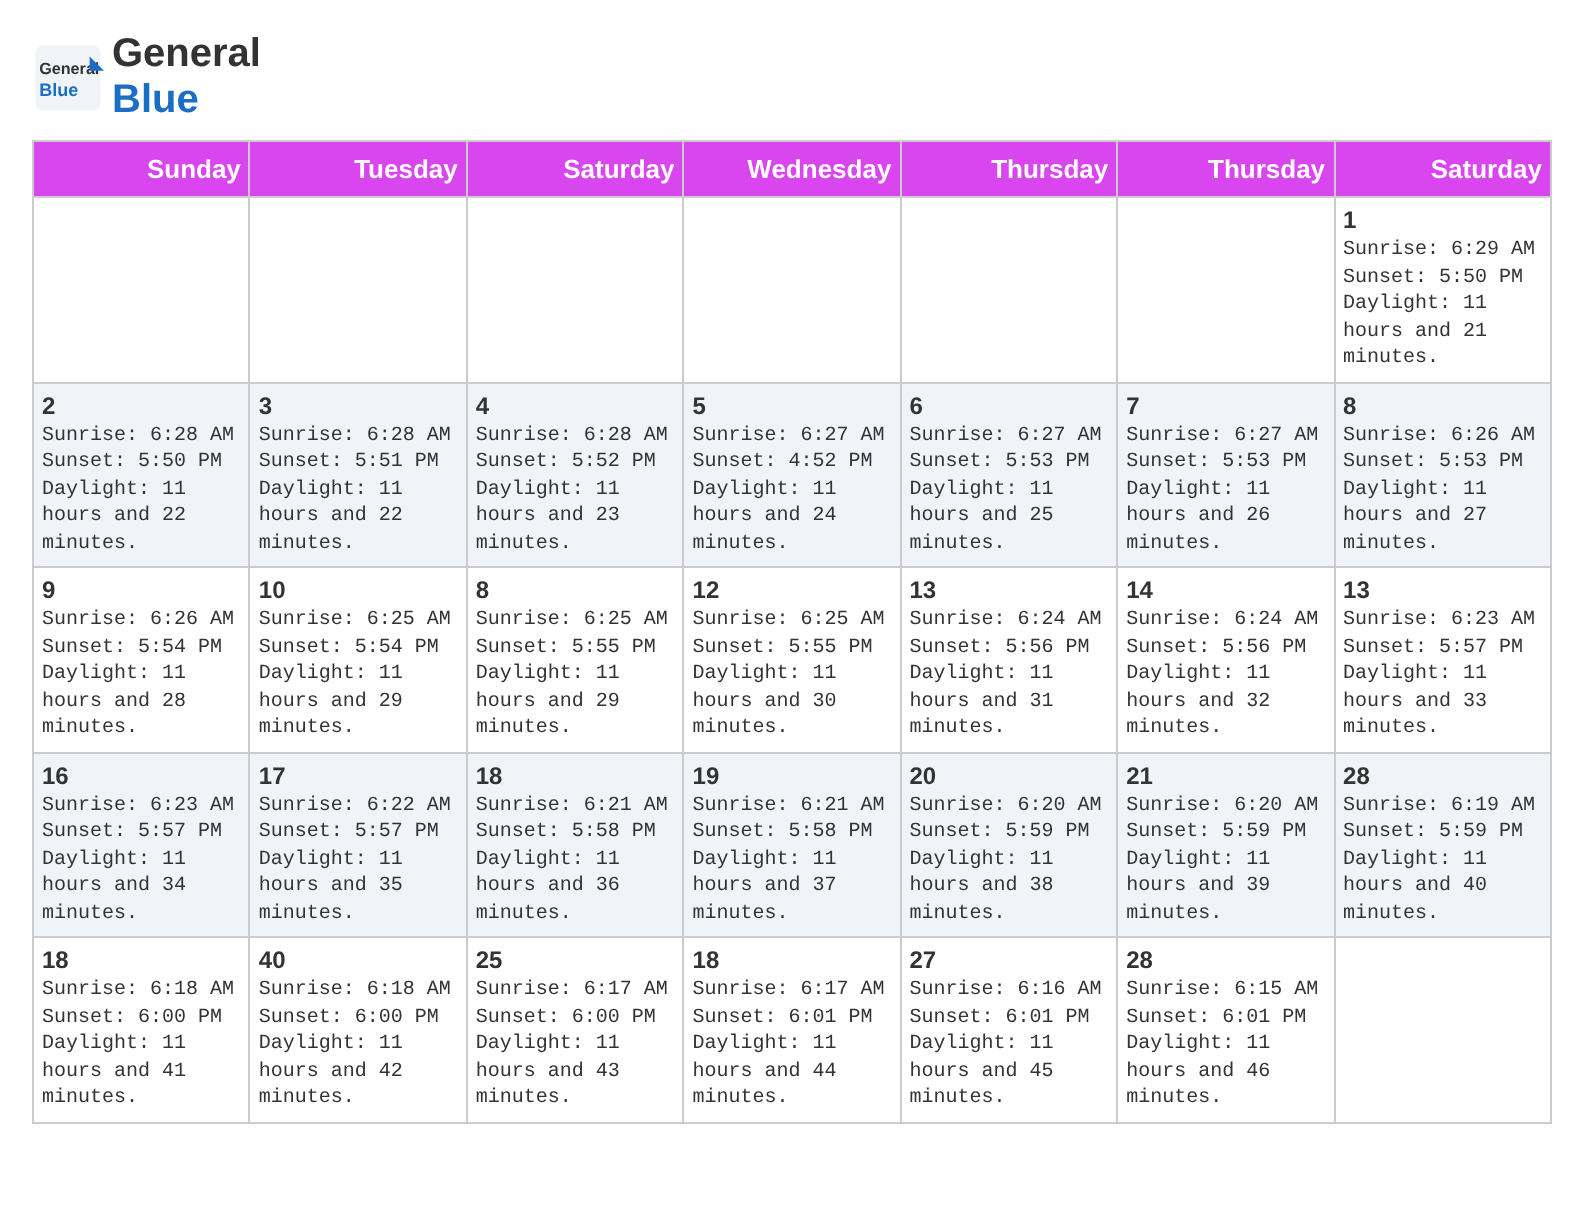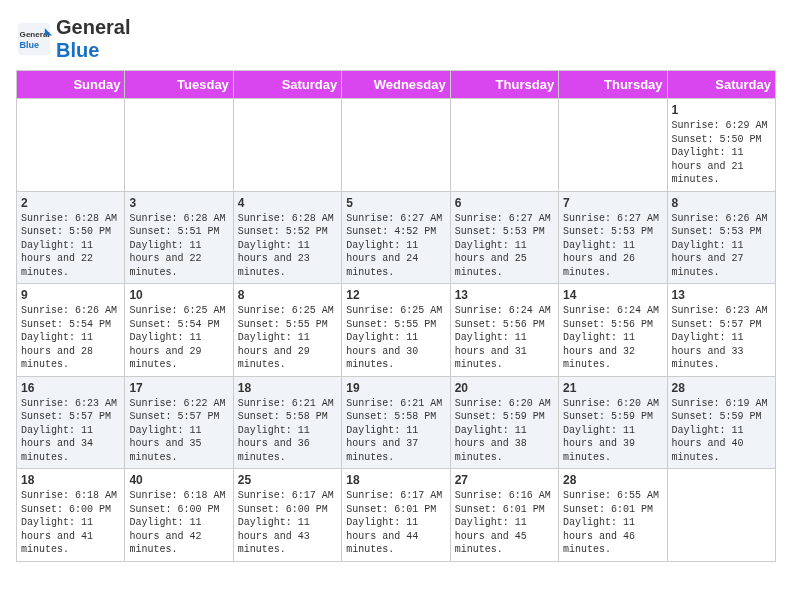--- a/index.html
+++ b/index.html
@@ -288,20 +288,20 @@
 Daylight: 11 hours and 44 minutes.</div>
         </td>
         <td>
           <div class="day-num">27</div>
           <div class="day-info">Sunrise: 6:16 AM
 Sunset: 6:01 PM
 Daylight: 11 hours and 45 minutes.</div>
         </td>
         <td>
           <div class="day-num">28</div>
-          <div class="day-info">Sunrise: 6:55 AM
+          <div class="day-info">Sunrise: 6:15 AM
 Sunset: 6:01 PM
 Daylight: 11 hours and 46 minutes.</div>
         </td>
         <td class="empty"></td>
       </tr>
     </tbody>
 </table>
 
 </body></html>

